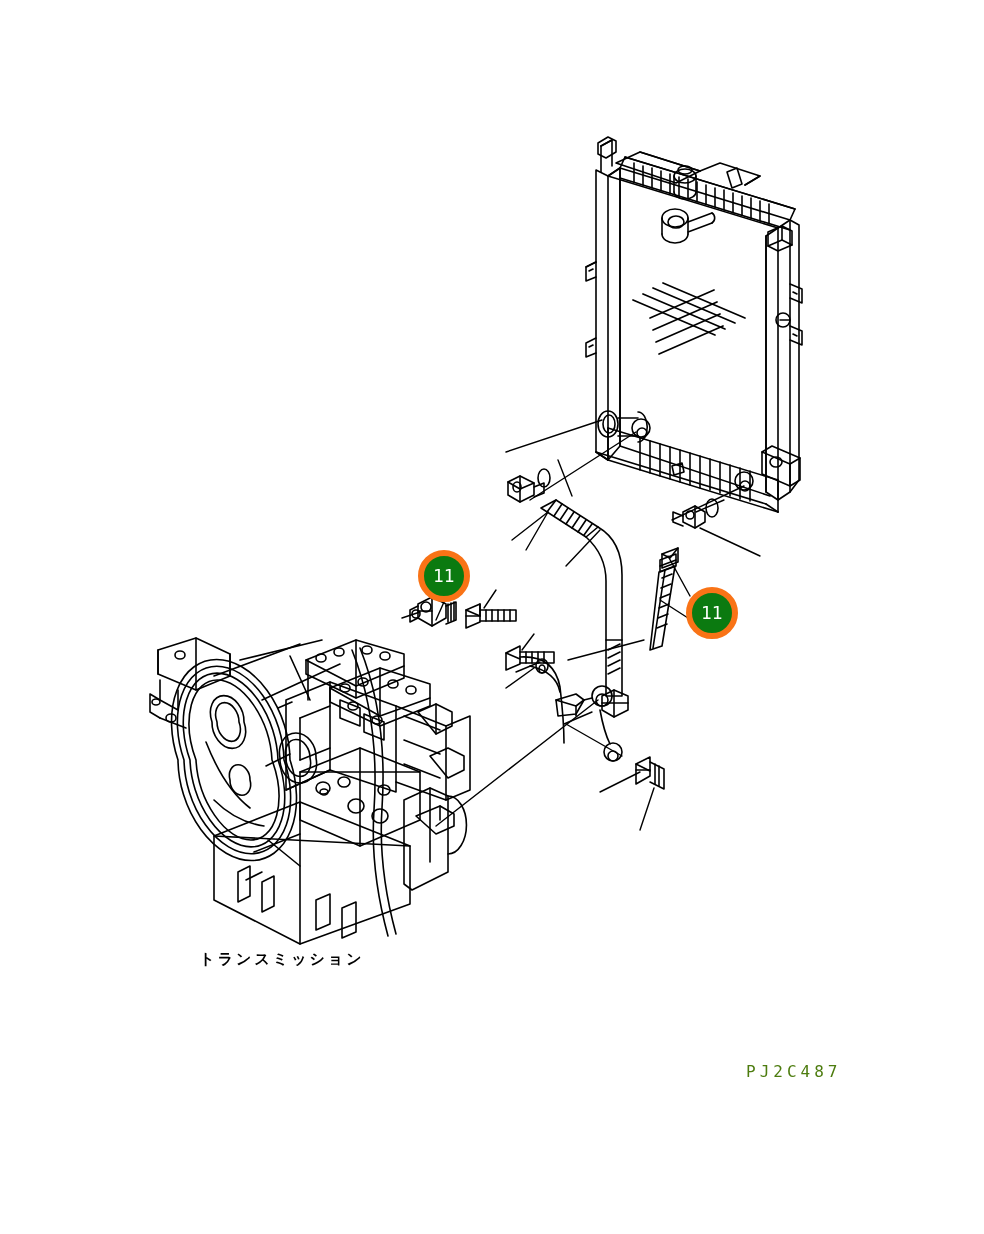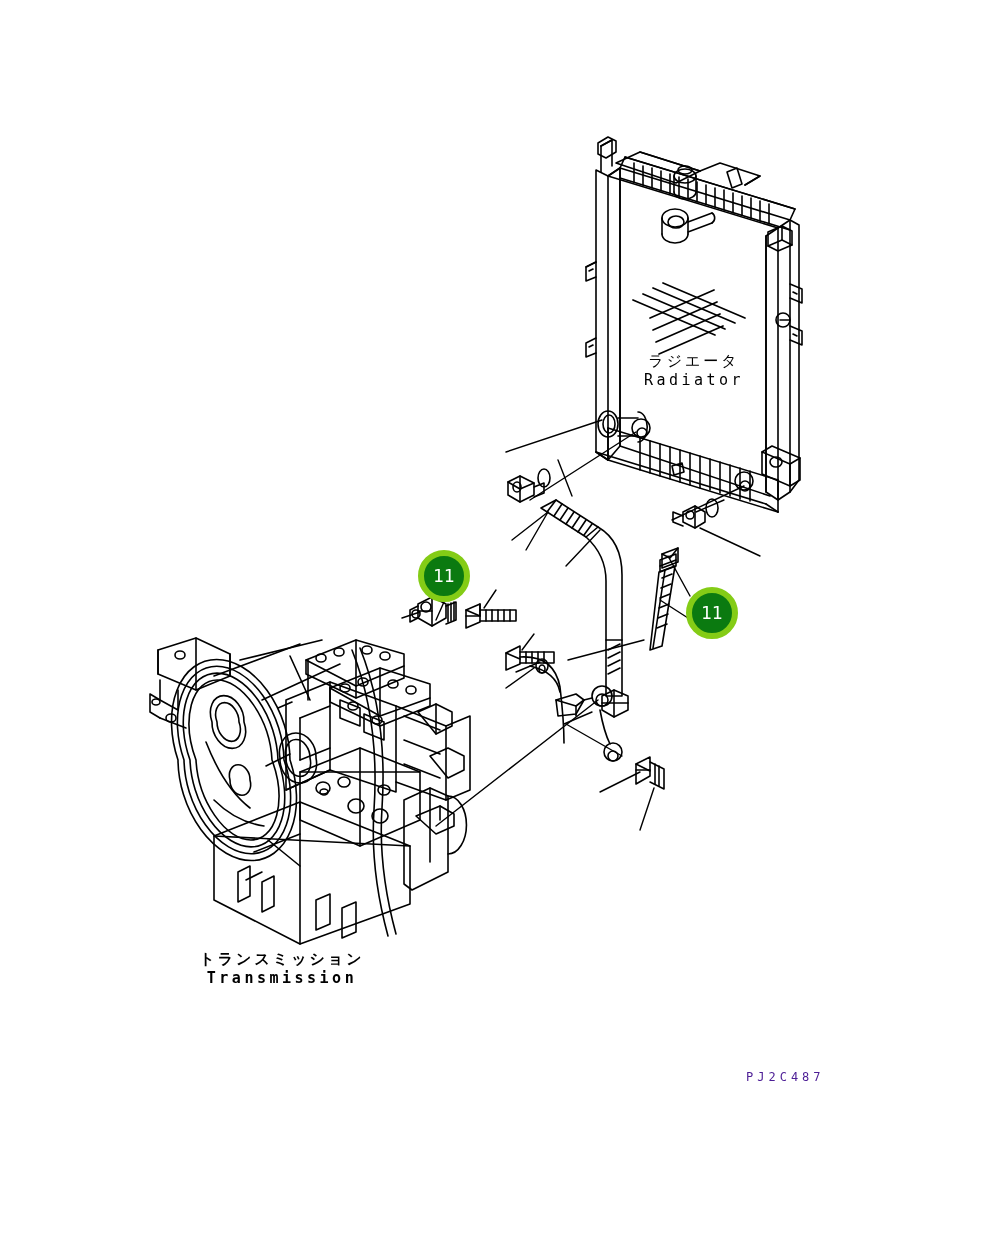--- a/index.html
+++ b/index.html
@@ -50,35 +50,34 @@
     left: 152px;
     top: 950px;
     width: 260px;
     font-weight: bold;
   }
   #drawing-code {
     position: absolute;
     left: 746px;
     top: 1062px;
     font-family: "DejaVu Sans Mono", monospace;
-    font-size: 12px;
+    font-size: 16px;
     letter-spacing: 4px;
-    color: #4c1d95;
+    color: #4d7c0f;
     white-space: nowrap;
-    margin-top: 8px;
   }
   .callout {
     position: absolute;
     border-radius: 50%;
     box-sizing: border-box;
     display: flex;
     align-items: center;
     justify-content: center;
     background: #0b7a10;
-    border: 6px solid #84cc16;
+    border: 6px solid #f97316;
   }
   .callout span {
     font-family: "DejaVu Sans", sans-serif;
     font-size: 17px;
     color: #ffffff;
     line-height: 1;
   }
   #callout-1 {
     left: 418px;
     top: 550px;
@@ -477,28 +476,23 @@
 
         <path d="M644 640 L568 660"></path>
         <path d="M592 712 L564 724"></path>
 
         <path d="M402 618 L420 612"></path>
       </g>
 
     </g>
   </svg>
 
-  <div class="lbl" id="radiator-label">
-    <span class="jp">ラジエータ</span>
-    <span class="en">Radiator</span>
-  </div>
 
   <div class="lbl" id="transmission-label">
     <span class="jp">トランスミッション</span>
-    <span class="en">Transmission</span>
   </div>
 
   <div class="callout" id="callout-1">
     <span>11</span>
   </div>
   <div class="callout" id="callout-2">
     <span>11</span>
   </div>
 
   <div id="drawing-code">PJ2C487</div>

